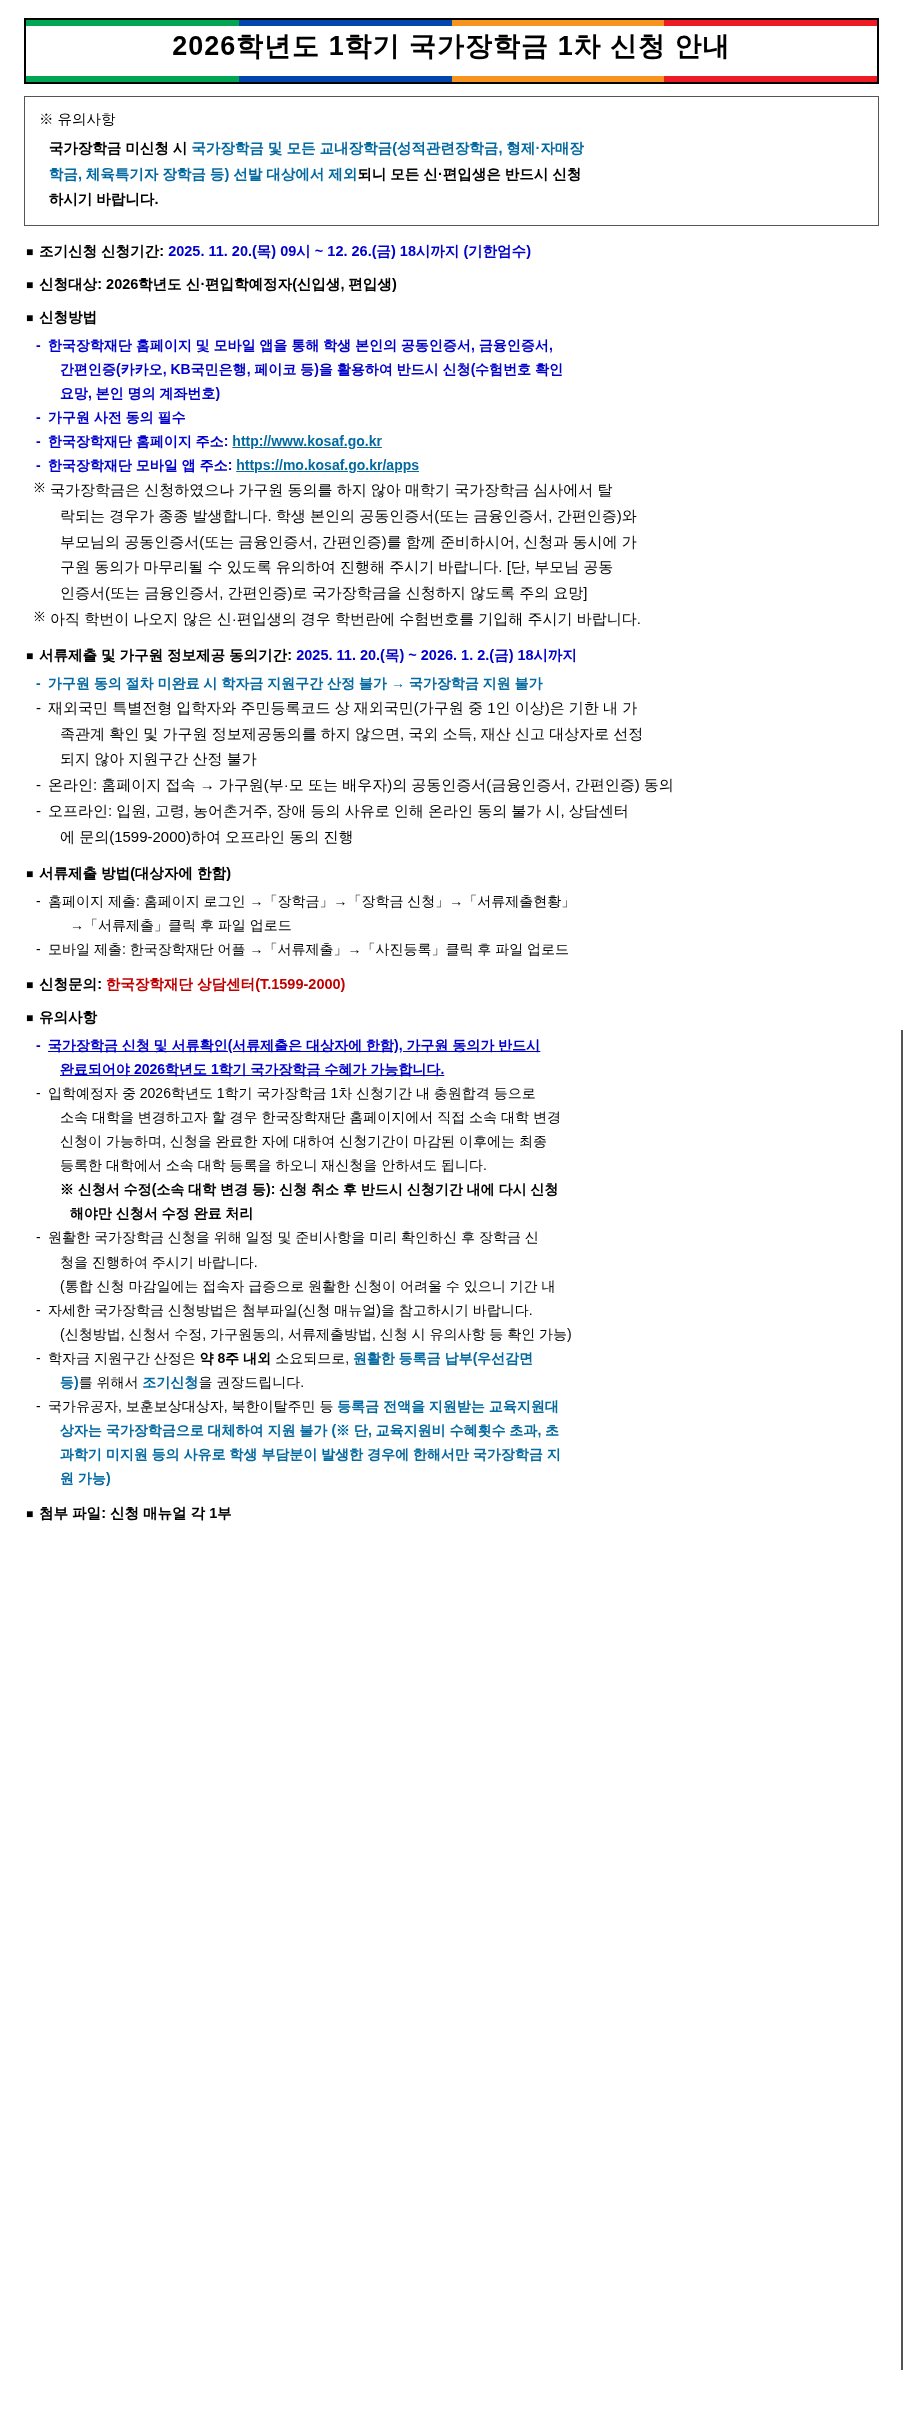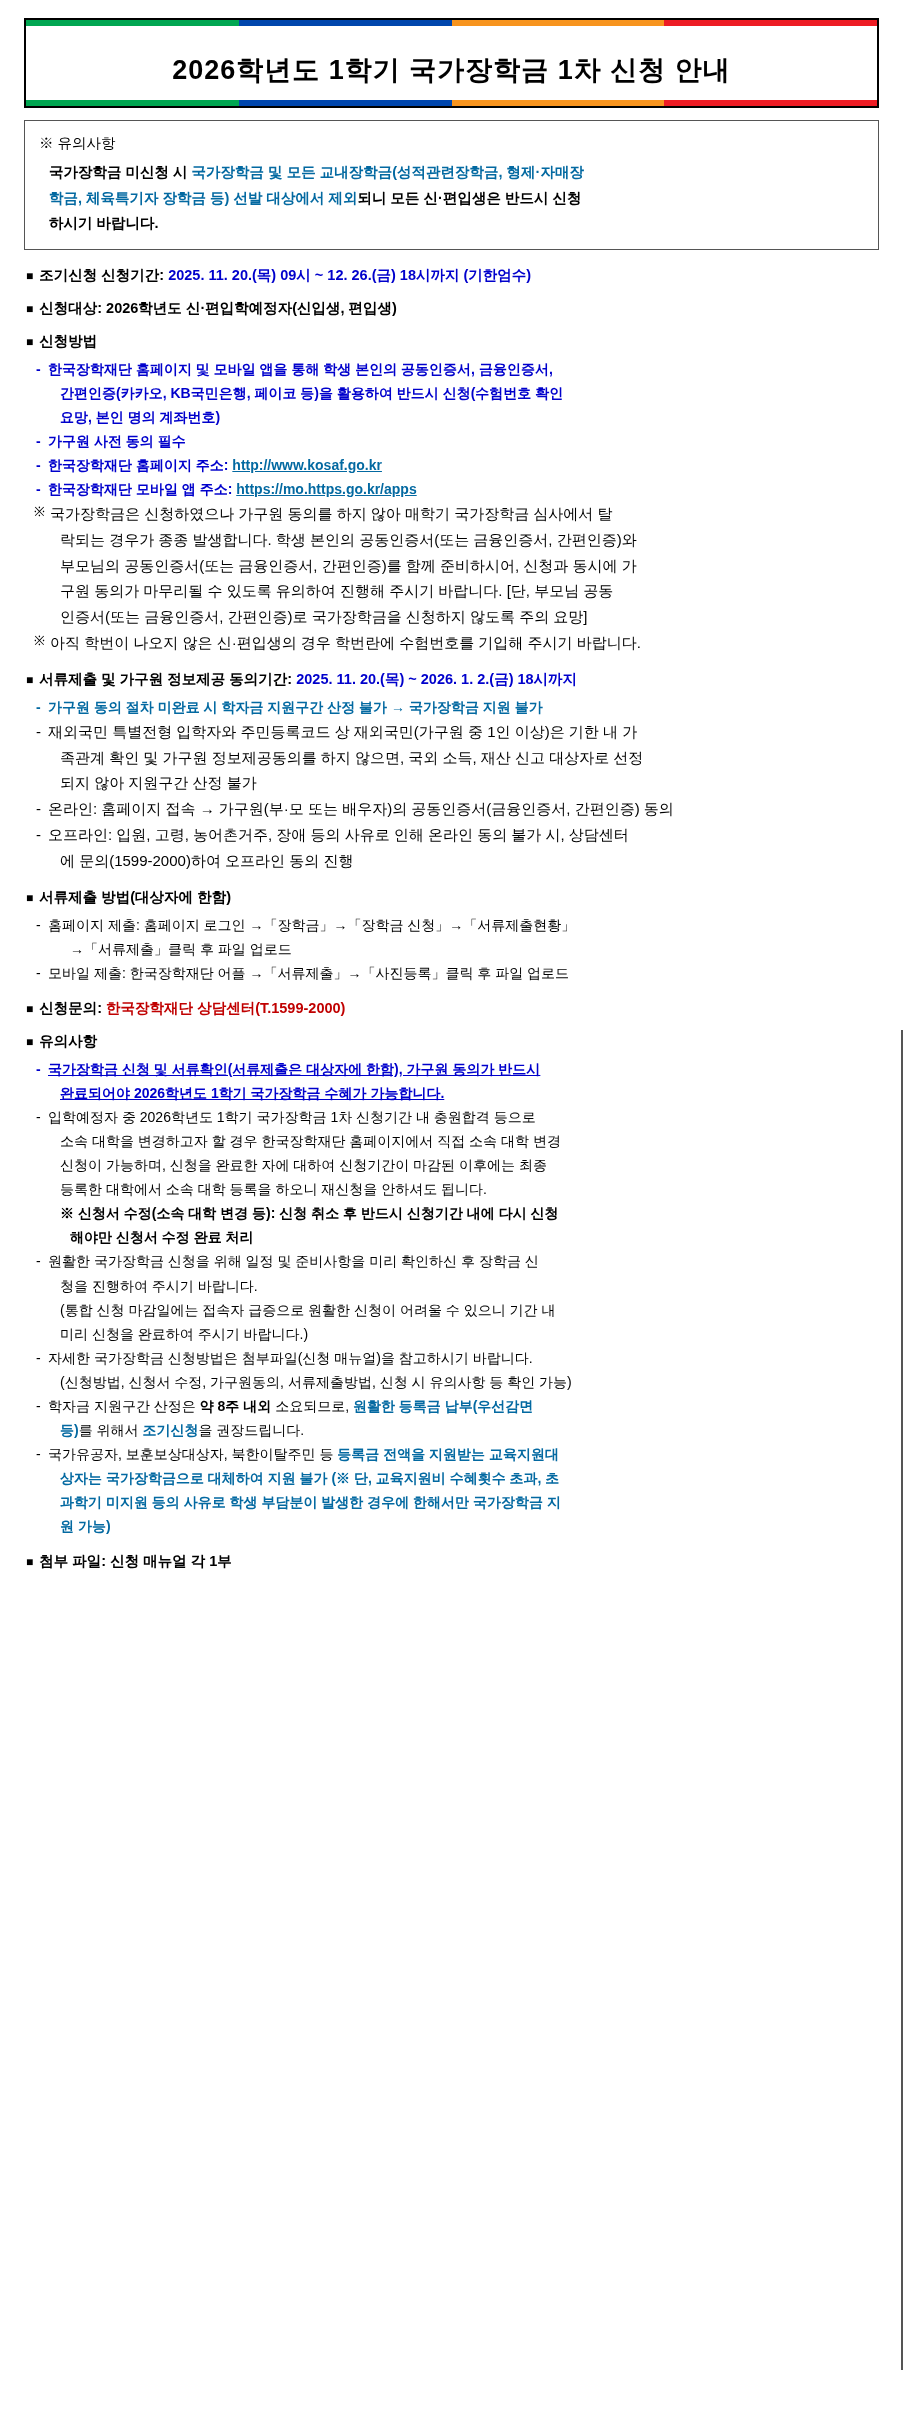--- a/index.html
+++ b/index.html
@@ -29,21 +29,21 @@
   .title-bar-top {
     height: 6px;
     display: flex;
   }
   .title-bar-top .seg { flex: 1; }
   .title-text {
     text-align: center;
     font-size: 27px;
     font-weight: bold;
     letter-spacing: 1px;
-    padding: 26px 0 12px 0;
+    padding: 2px 0 12px 0;
     color: #000;
   }
   .title-bar-bottom {
     height: 6px;
     display: flex;
   }
   .title-bar-bottom .seg { flex: 1; }
 
   
   .notice-box {
@@ -165,21 +165,21 @@
     </div>
     <div class="lines">
       <div class="line dash bold blue">한국장학재단 홈페이지 및 모바일 앱을 통해 학생 본인의 공동인증서, 금융인증서,</div>
       <div class="line cont bold blue">간편인증(카카오, KB국민은행, 페이코 등)을 활용하여 반드시 신청(수험번호 확인</div>
       <div class="line cont bold blue">요망, 본인 명의 계좌번호)</div>
       <div class="line dash bold blue">가구원 사전 동의 필수</div>
       <div class="line dash bold blue">
         <span>한국장학재단 홈페이지 주소: </span><a class="link" href="#">http://www.kosaf.go.kr</a>
       </div>
       <div class="line dash bold blue">
-        <span>한국장학재단 모바일 앱 주소: </span><a class="link" href="#">https://mo.https.go.kr/apps</a>
+        <span>한국장학재단 모바일 앱 주소: </span><a class="link" href="#">https://mo.kosaf.go.kr/apps</a>
       </div>
       <div class="line star small">
         <span>국가장학금은 신청하였으나 가구원 동의를 하지 않아 매학기 국가장학금 심사에서 탈</span>
       </div>
       <div class="line cont small">
         <span>락되는 경우가 종종 발생합니다. 학생 본인의 공동인증서(또는 금융인증서, 간편인증)와</span>
       </div>
       <div class="line cont small">
         <span>부모님의 공동인증서(또는 금융인증서, 간편인증)를 함께 준비하시어, 신청과 동시에 가</span>
       </div>
@@ -238,21 +238,20 @@
       <div class="line cont">
         <span>신청이 가능하며, 신청을 완료한 자에 대하여 신청기간이 마감된 이후에는 최종</span>
       </div>
       <div class="line cont">등록한 대학에서 소속 대학 등록을 하오니 재신청을 안하셔도 됩니다.</div>
       <div class="line cont bold">※ 신청서 수정(소속 대학 변경 등): 신청 취소 후 반드시 신청기간 내에 다시 신청</div>
       <div class="line cont2 bold center-ind">해야만 신청서 수정 완료 처리</div>
 
       <div class="line dash">원활한 국가장학금 신청을 위해 일정 및 준비사항을 미리 확인하신 후 장학금 신</div>
       <div class="line cont">청을 진행하여 주시기 바랍니다.</div>
       <div class="line cont">(통합 신청 마감일에는 접속자 급증으로 원활한 신청이 어려울 수 있으니 기간 내</div>
-      <div class="line cont">미리 신청을 완료하여 주시기 바랍니다.)</div>
 
       <div class="line dash">자세한 국가장학금 신청방법은 첨부파일(신청 매뉴얼)을 참고하시기 바랍니다.</div>
       <div class="line cont">(신청방법, 신청서 수정, 가구원동의, 서류제출방법, 신청 시 유의사항 등 확인 가능)</div>
 
       <div class="line dash">
         <span>학자금 지원구간 산정은 </span><span class="bold">약 8주 내외</span><span> 소요되므로, </span><span class="bold red">원활한 등록금 납부(우선감면</span>
       </div>
       <div class="line cont">
         <span class="bold red">등)</span><span>를 위해서 </span><span class="bold red">조기신청</span><span>을 권장드립니다.</span>
       </div>

